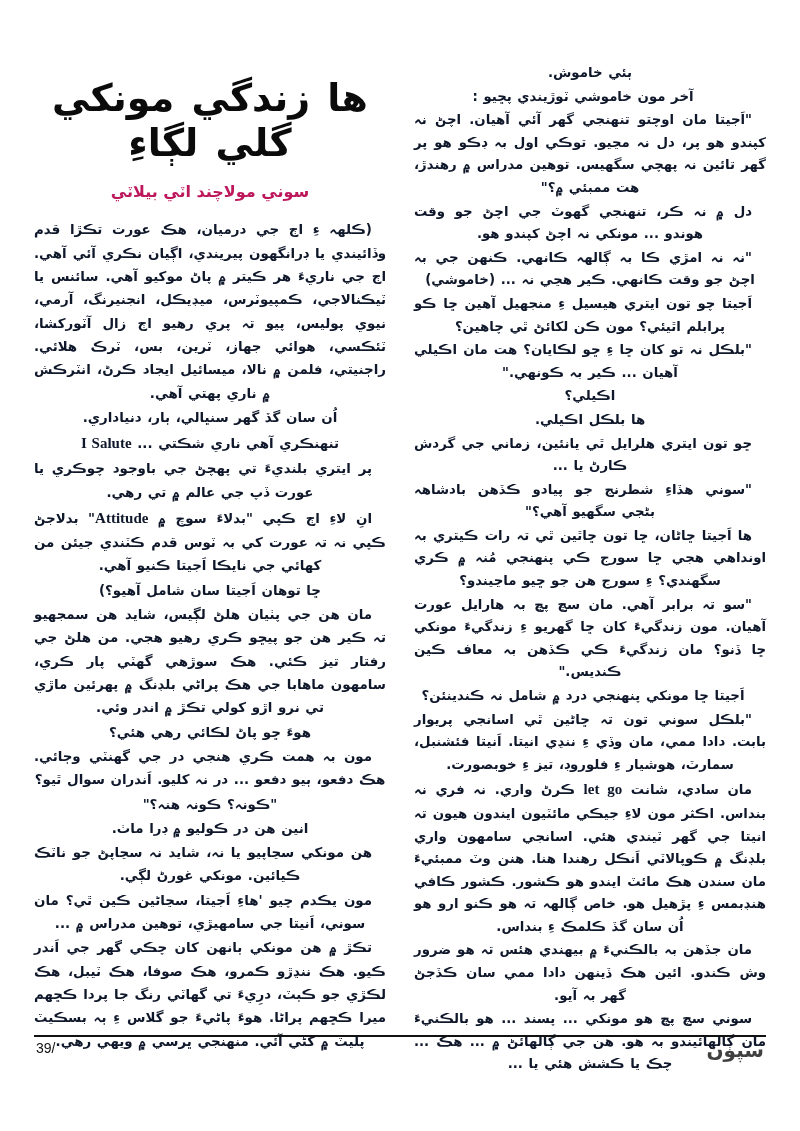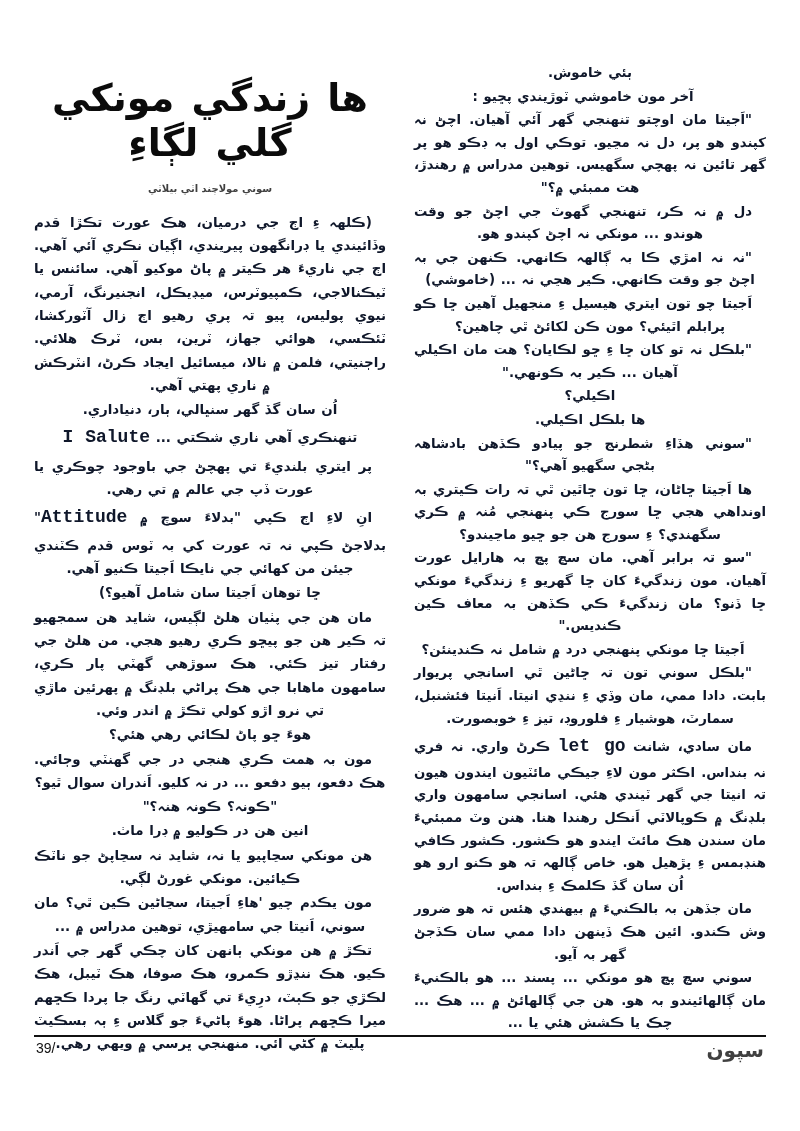--- a/index.html
+++ b/index.html
@@ -52,26 +52,26 @@
     direction: rtl;
     unicode-bidi: isolate;
     margin: 14px 0 0 0;
     padding: 0 6px;
     color: #0b0b0b;
     word-spacing: 4px;
   }
 
   .doc-byline {
     font-weight: 700;
-    font-size: 10px;
+    font-size: 16px;
     line-height: 1.3;
     direction: rtl;
     unicode-bidi: isolate;
     margin: 16px 0 10px 0;
-    color: #404040;
+    color: #be185d;
   }
 
   
   .para {
     direction: rtl;
     unicode-bidi: isolate;
     text-align: justify;
     text-align-last: center;
     font-size: 13.6px;
     line-height: 1.72;
@@ -87,25 +87,25 @@
 
   .para.center-last {
     text-align-last: center;
   }
 
   .para.tight {
     margin-bottom: 0;
   }
 
   .para .latin {
-    font-family: Liberation Mono, monospace;
+    font-family: Liberation Serif, serif;
     font-weight: 700;
     direction: ltr;
     unicode-bidi: isolate;
-    font-size: 18px;
+    font-size: 15px;
   }
 
   
   .col-left .para  { font-size: 13.3px; line-height: 1.70; }
   .col-right .para { font-size: 13.4px; line-height: 1.74; }
 
   
   .footer {
     position: absolute;
     left: 34px;
@@ -196,20 +196,21 @@
 
       <p class="para center-last">ٻئي خاموش.</p>
       <p class="para lead center-last">آخر مون خاموشي ٽوڙيندي پڇيو :</p>
       <p class="para lead">"اَجيتا مان اوچتو تنهنجي گهر آئي آهيان. اچڻ نہ کپندو هو پر، دل نہ مڃيو. توڪي اول بہ ڊڪو هو پر گهر تائين نہ پهچي سگهيس. توهين مدراس ۾ رهندڙ، هت ممبئي ۾؟"</p>
       <p class="para lead">دل ۾ نہ ڪر، تنهنجي گهوٽ جي اچڻ جو وقت هوندو ... مونکي نہ اچڻ کپندو هو.</p>
       <p class="para lead">"نہ نہ امڙي ڪا بہ ڳالهہ ڪانهي. ڪنهن جي بہ اچڻ جو وقت ڪانهي. ڪير هڃي نہ ... (خاموشي)</p>
       <p class="para lead">اَجيتا چو تون ايتري هيسيل ءِ منجهيل آهين ڇا ڪو پرابلم اٿيئي؟ مون ڪن لکائڻ ٿي چاهين؟</p>
       <p class="para lead">"بلڪل نہ تو کان ڇا ءِ ڇو لڪايان؟ هت مان اڪيلي آهيان ... ڪير بہ ڪونهي."</p>
       <p class="para center-last">اڪيلي؟</p>
       <p class="para center-last">ها بلڪل اڪيلي.</p>
+      <p class="para lead">ڇو تون ايتري هلرايل ٿي يانئين، زماني جي گردش ڪارڻ يا ...</p>
       <p class="para lead">"سوني هڏاءِ شطرنج جو پيادو ڪڏهن بادشاهہ بڻجي سگهيو آهي؟"</p>
       <p class="para lead">ها اَجيتا ڇاڻان، ڇا تون ڇاٿين ٿي تہ رات ڪيتري بہ اونداهي هجي ڇا سورج ڪي پنهنجي مُنہ ۾ ڪري سگهندي؟ ءِ سورج هن جو ڇيو ماڃيندو؟</p>
       <p class="para lead">"سو تہ برابر آهي. مان سچ پڇ بہ هارايل عورت آهيان. مون زندگيءَ کان ڇا گهريو ءِ زندگيءَ مونکي ڇا ڏنو؟ مان زندگيءَ ڪي ڪڏهن بہ معاف ڪين ڪنديس."</p>
       <p class="para lead center-last">اَجيتا ڇا مونکي پنهنجي درد ۾ شامل نہ ڪندينئن؟</p>
       <p class="para lead">"بلڪل سوني تون تہ ڇاڻين ٿي اسانجي پريوار بابت. دادا ممي، مان وڏي ءِ ننڍي انيتا. اَنيتا فئشنبل، سمارٽ، هوشيار ءِ فلوروڊ، تيز ءِ خوبصورت.</p>
       <p class="para lead">مان سادي، شانت <span class="latin">let go</span> ڪرڻ واري. نہ فري نہ بنداس. اڪثر مون لاءِ جيڪي مائٽيون ايندون هيون تہ انيتا جي گهر ٽيندي هئي. اسانجي سامهون واري بلڊنگ ۾ ڪوپالاٽي اَنڪل رهندا هنا. هنن وٽ ممبئيءَ مان سندن هڪ مائٽ ايندو هو ڪشور. ڪشور ڪافي هنڊبمس ءِ پڙهيل هو. خاص ڳالهہ تہ هو ڪنو ارو هو اُن سان گڏ ڪلمڪ ءِ بنداس.</p>
       <p class="para lead">مان جڏهن بہ بالڪنيءَ ۾ بيهندي هئس تہ هو ضرور وش ڪندو. ائين هڪ ڏينهن دادا ممي سان ڪڏجڻ گهر بہ آيو.</p>
       <p class="para lead tight">سوني سچ پڇ هو مونکي ... پسند ... هو بالڪنيءَ مان ڳالهائيندو بہ هو. هن جي ڳالهائڻ ۾ ... هڪ ... چڪ يا ڪشش هئي يا ...</p>
 
     </div>

